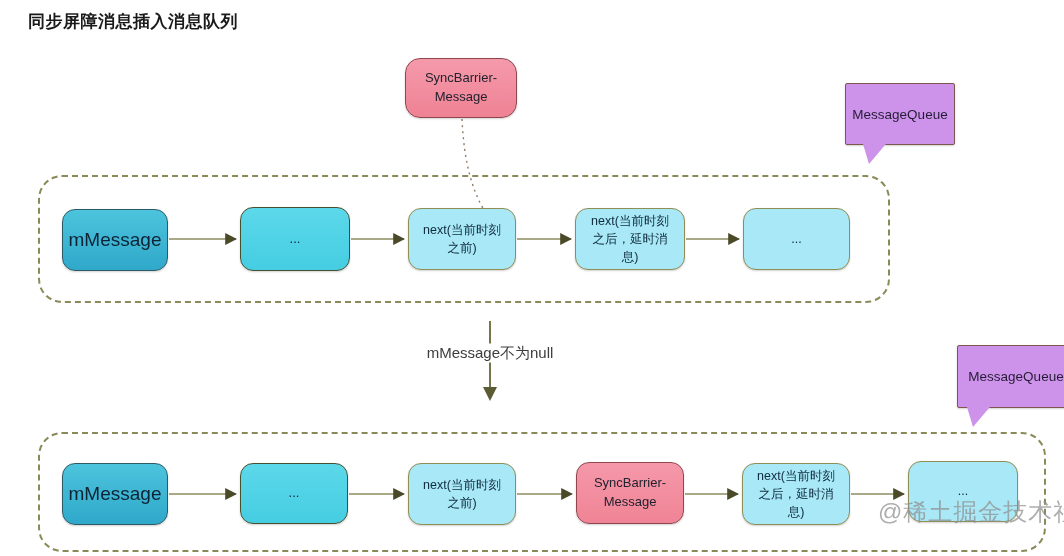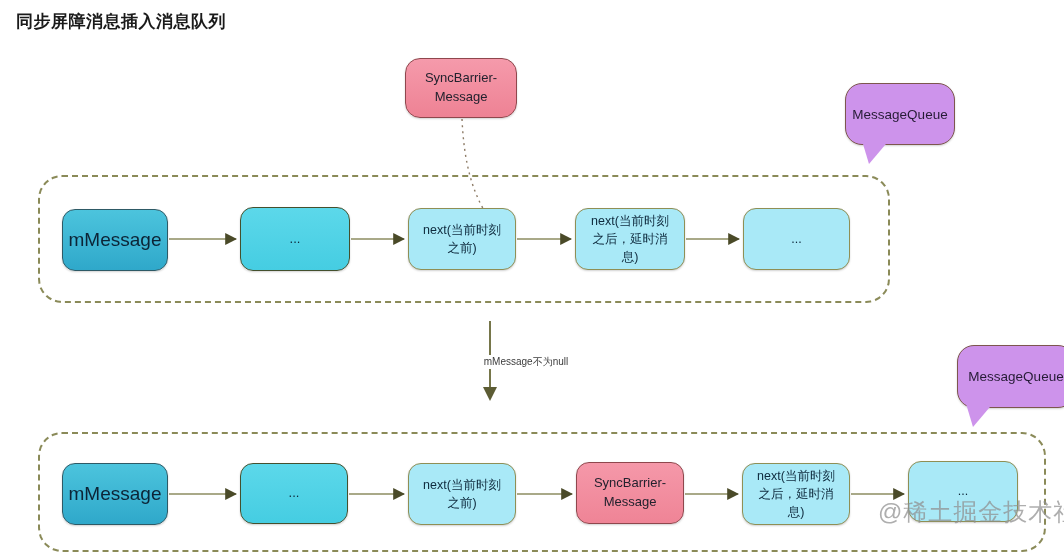--- a/index.html
+++ b/index.html
@@ -2,21 +2,21 @@
 <html><head>
 <meta charset="utf-8">
 <style>
   html,body{margin:0;padding:0;}
   body{font-family:"Liberation Sans","DejaVu Sans",sans-serif;}
   .stage{
     position:relative;width:1064px;height:556px;background:#ffffff;
     overflow:hidden;
   }
   .page-title{
-    position:absolute;left:16px;top:10px;
+    position:absolute;left:28px;top:10px;
     font-size:17px;font-weight:bold;color:#1a1a1a;letter-spacing:0.5px;
   }
   
   .queue-container{
     position:absolute;border:2px dashed #8a8a58;border-radius:24px;
     box-sizing:border-box;background:transparent;
   }
   .qc-top{left:38px;top:175px;width:852px;height:128px;}
   .qc-bottom{left:38px;top:432px;width:1008px;height:120px;}
   
@@ -43,42 +43,42 @@
   }
   .callout-pink{
     position:absolute;left:405px;top:58px;width:112px;height:60px;
     border-radius:15px;background:linear-gradient(180deg,#f59aab,#ee8294);
     border:1.5px solid #8f474d;display:flex;align-items:center;justify-content:center;
     text-align:center;font-size:13px;line-height:1.45;color:#23222e;
     box-shadow:0 1px 2px rgba(0,0,0,0.18);z-index:2;padding:4px 8px;box-sizing:border-box;
   }
   
   .bubble{
-    position:absolute;background:#cd93eb;border:1.5px solid #7d564e;border-radius:17px;
+    position:absolute;background:#cd93eb;border:1.5px solid #7d564e;border-radius:2px;
     display:flex;align-items:center;justify-content:center;
     font-size:13.5px;color:#261b36;box-sizing:border-box;
     box-shadow:0 1px 2px rgba(0,0,0,0.18);z-index:2;
   }
   .bubble .tail{
     position:absolute;width:30px;height:22px;bottom:-20px;
     background:#cd93eb;
     clip-path:polygon(8% 0, 92% 0, 30% 100%);
     filter:drop-shadow(0 1px 0 #7d564e);
   }
   .bubble-top{left:845px;top:83px;width:110px;height:62px;}
   .bubble-top .tail{left:14px;}
   .bubble-bottom{left:957px;top:345px;width:118px;height:63px;}
   .bubble-bottom .tail{left:6px;}
   
   svg.connectors{position:absolute;left:0;top:0;z-index:1;}
   
   .transition-label{
-    position:absolute;left:490px;top:362px;transform:translate(-50%,-50%);
-    background:#ffffff;padding:0 3px;font-size:10px;color:#3c3c3c;
-    z-index:2;white-space:nowrap;margin-left:36px;
+    position:absolute;left:490px;top:353px;transform:translate(-50%,-50%);
+    background:#ffffff;padding:0 3px;font-size:15px;color:#3c3c3c;
+    z-index:2;white-space:nowrap;
   }
   .watermark{
     position:absolute;left:878px;top:496px;font-size:24px;color:#8f8f8f;
     opacity:0.72;z-index:3;letter-spacing:1px;white-space:nowrap;
   }
 </style>
 </head>
 <body>
 
 <div class="stage">

